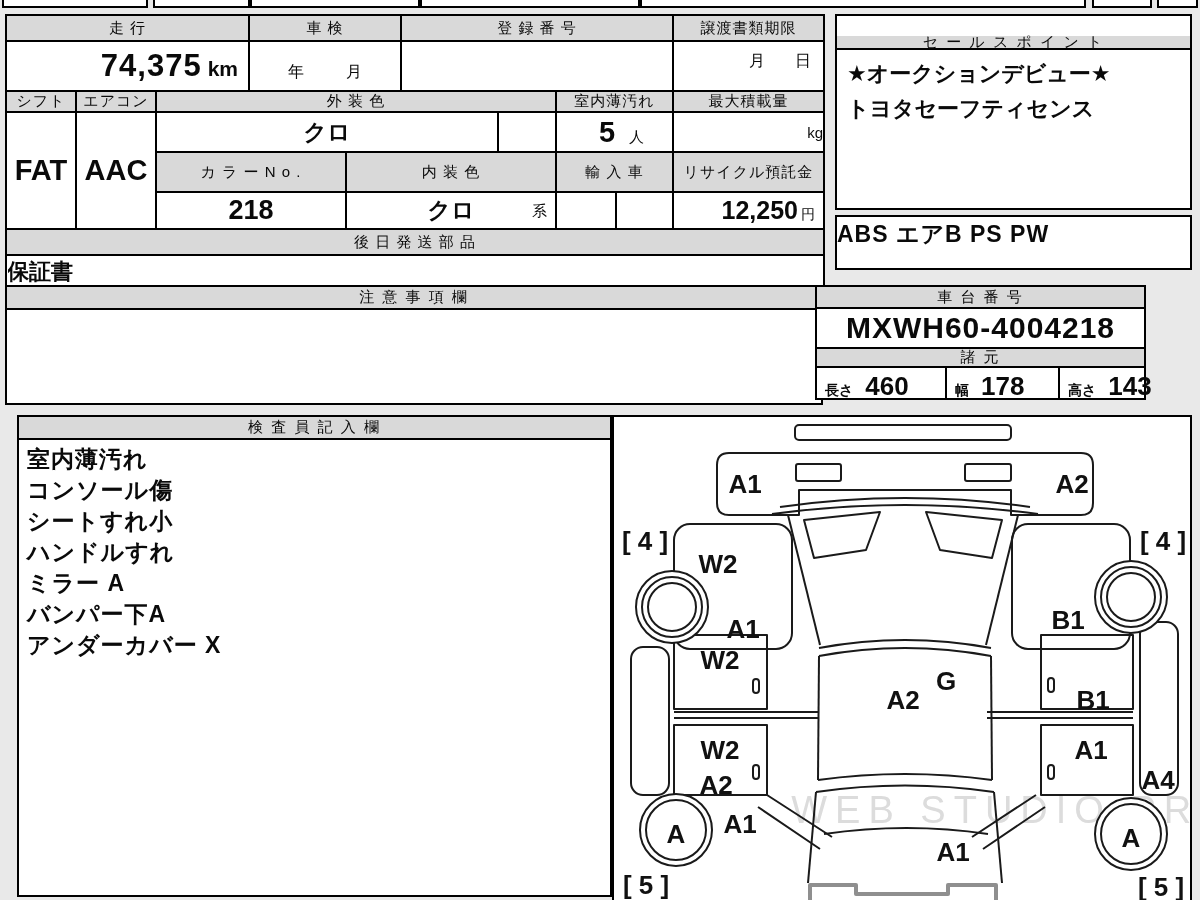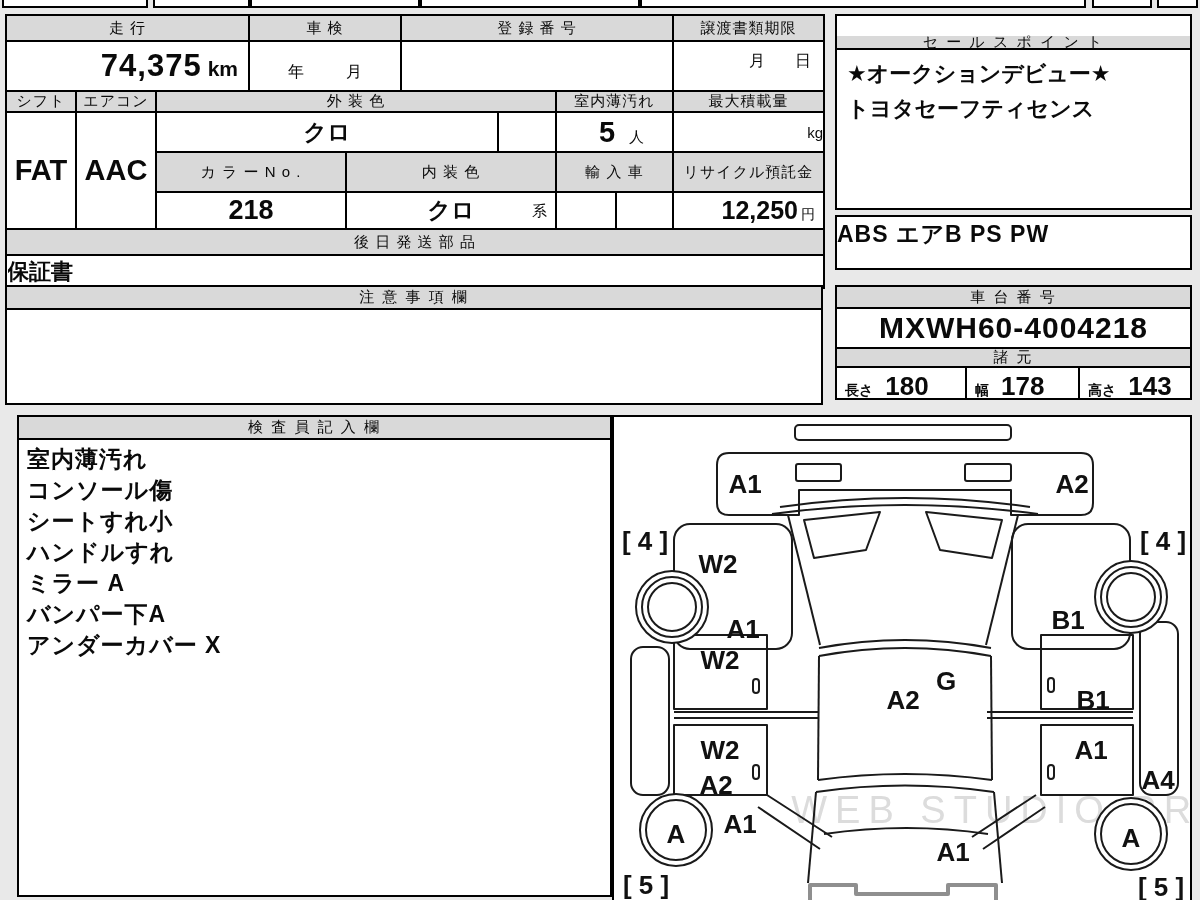--- a/index.html
+++ b/index.html
@@ -159,28 +159,28 @@
 
 <div class="box" style="left:835px;top:215px;width:357px;height:55px;">
   <div class="equip">ABS エアB PS PW</div>
 </div>
 
 <div class="box" style="left:5px;top:285px;width:818px;height:120px;">
   <div class="boxhd" style="height:23px;">注 意 事 項 欄</div>
   <div style="height:93px;"></div>
 </div>
 
-<div class="box" style="left:835px;top:285px;width:357px;height:115px;">
+<div class="box" style="left:815px;top:285px;width:331px;height:115px;">
   <div class="boxhd" style="height:22px;">車 台 番 号</div>
   <div class="chassis-v" style="height:38px;">MXWH60-4004218</div>
   <div class="boxhd" style="height:21px;border-top:2px solid #000;text-align:center;">諸 元</div>
   <div class="specs">
     <div class="spec" style="width:128px;">
       <span class="l">長さ</span>
-      <span class="v">180</span>
+      <span class="v">460</span>
     </div>
     <div class="spec" style="width:113px;">
       <span class="l">幅</span>
       <span class="v">178</span>
     </div>
     <div class="spec" style="width:112px;">
       <span class="l">高さ</span>
       <span class="v">143</span>
     </div>
   </div>

